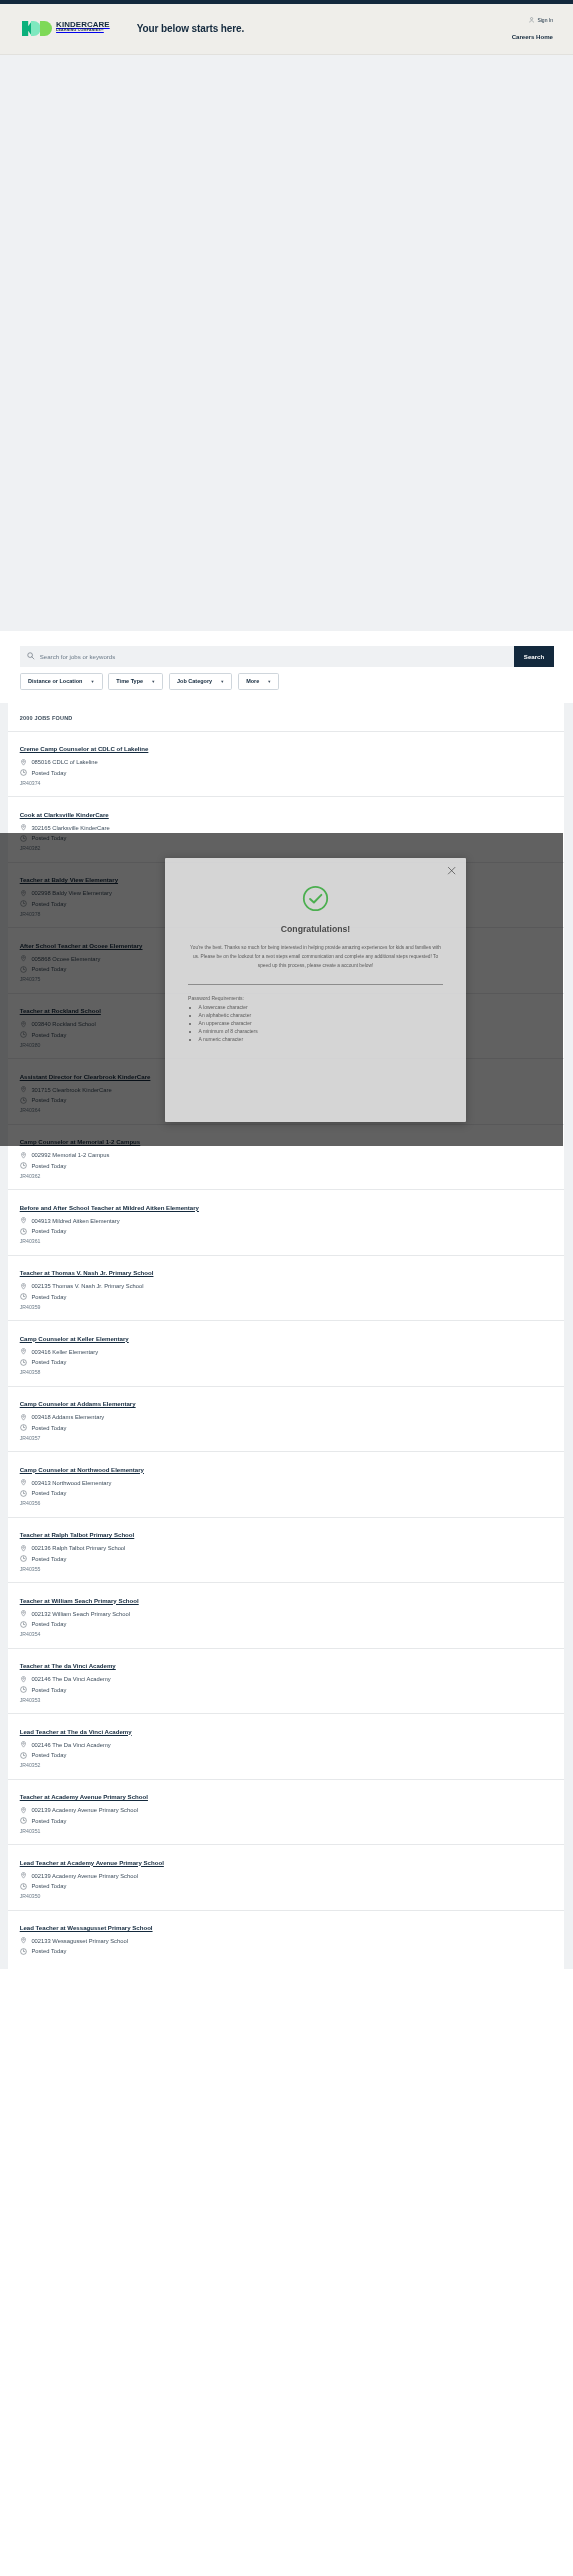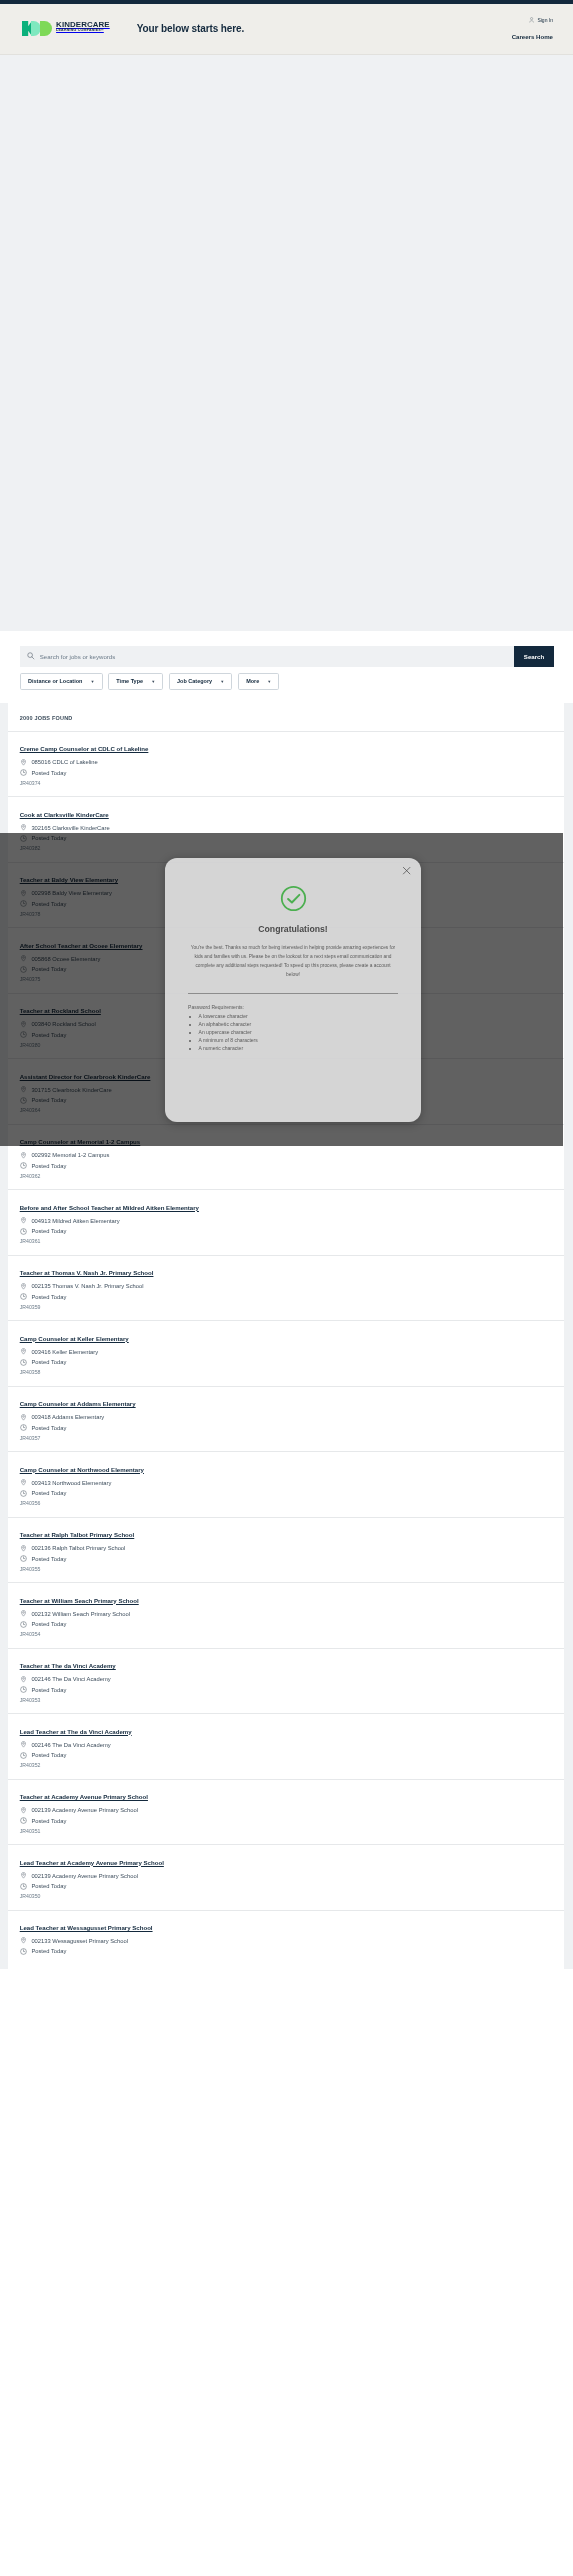--- a/index.html
+++ b/index.html
@@ -125,23 +125,23 @@
   .meta-icon { width: 7px; height: 7px; flex: none; }
   .job-id { font-size: 5.2px; color: #6b7a88; margin-top: 2.3px; }
 
   
   .overlay {
     position: absolute; left: 0; top: 833px; width: 563px; height: 313px;
     background: rgba(0,0,0,0.62); z-index: 50;
   }
   .modal {
     position: absolute; left: 165px; top: 858px;
-    width: 256px; height: 264px;
+    width: 301px; height: 264px;
     background: rgba(242,242,242,0.80);
-    border-radius: 12px;
+    border-radius: 1px;
     box-shadow: 0 1.2px 8.1px rgba(0,0,0,0.25);
     z-index: 60; overflow: hidden;
     padding: 11.6px 15px 0 15px;
   }
   .modal-close {
     position: absolute; right: 10px; top: 8.1px;
     width: 9.3px; height: 9.3px; cursor: pointer;
   }
   .modal-check {
     width: 27px; height: 27px; margin: 15px auto 0 auto; display: block;

